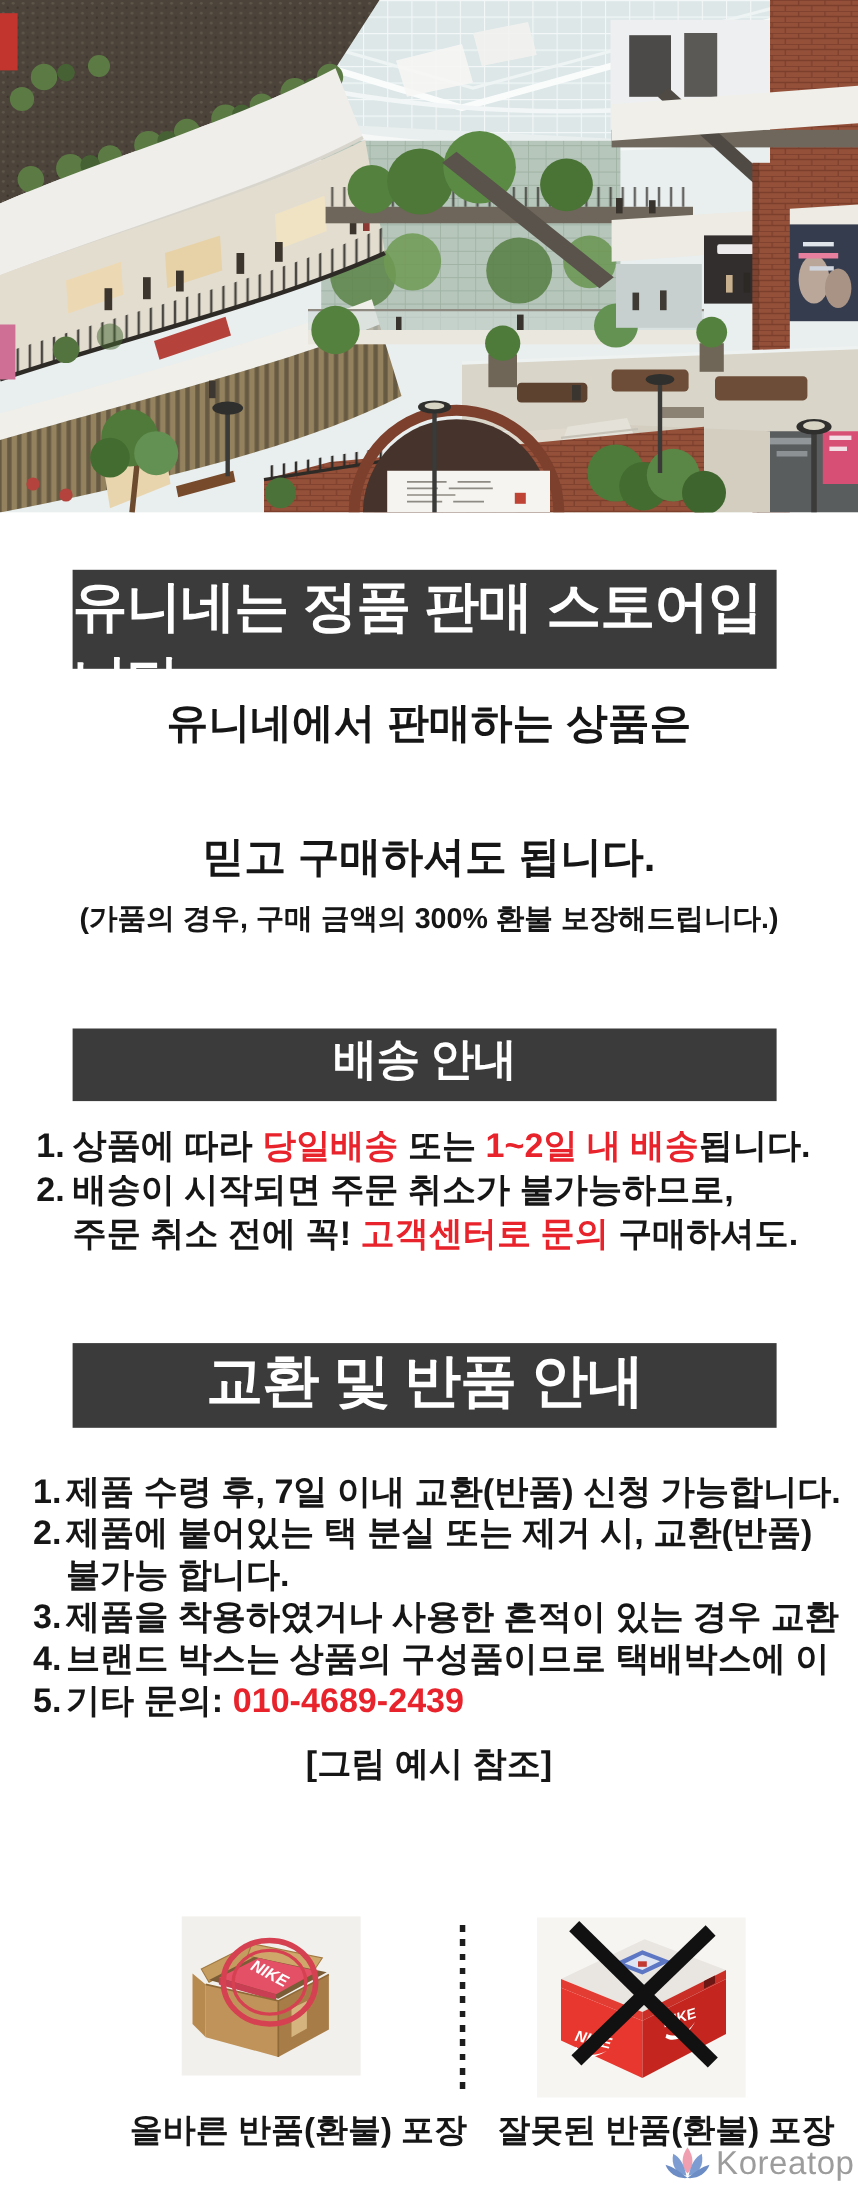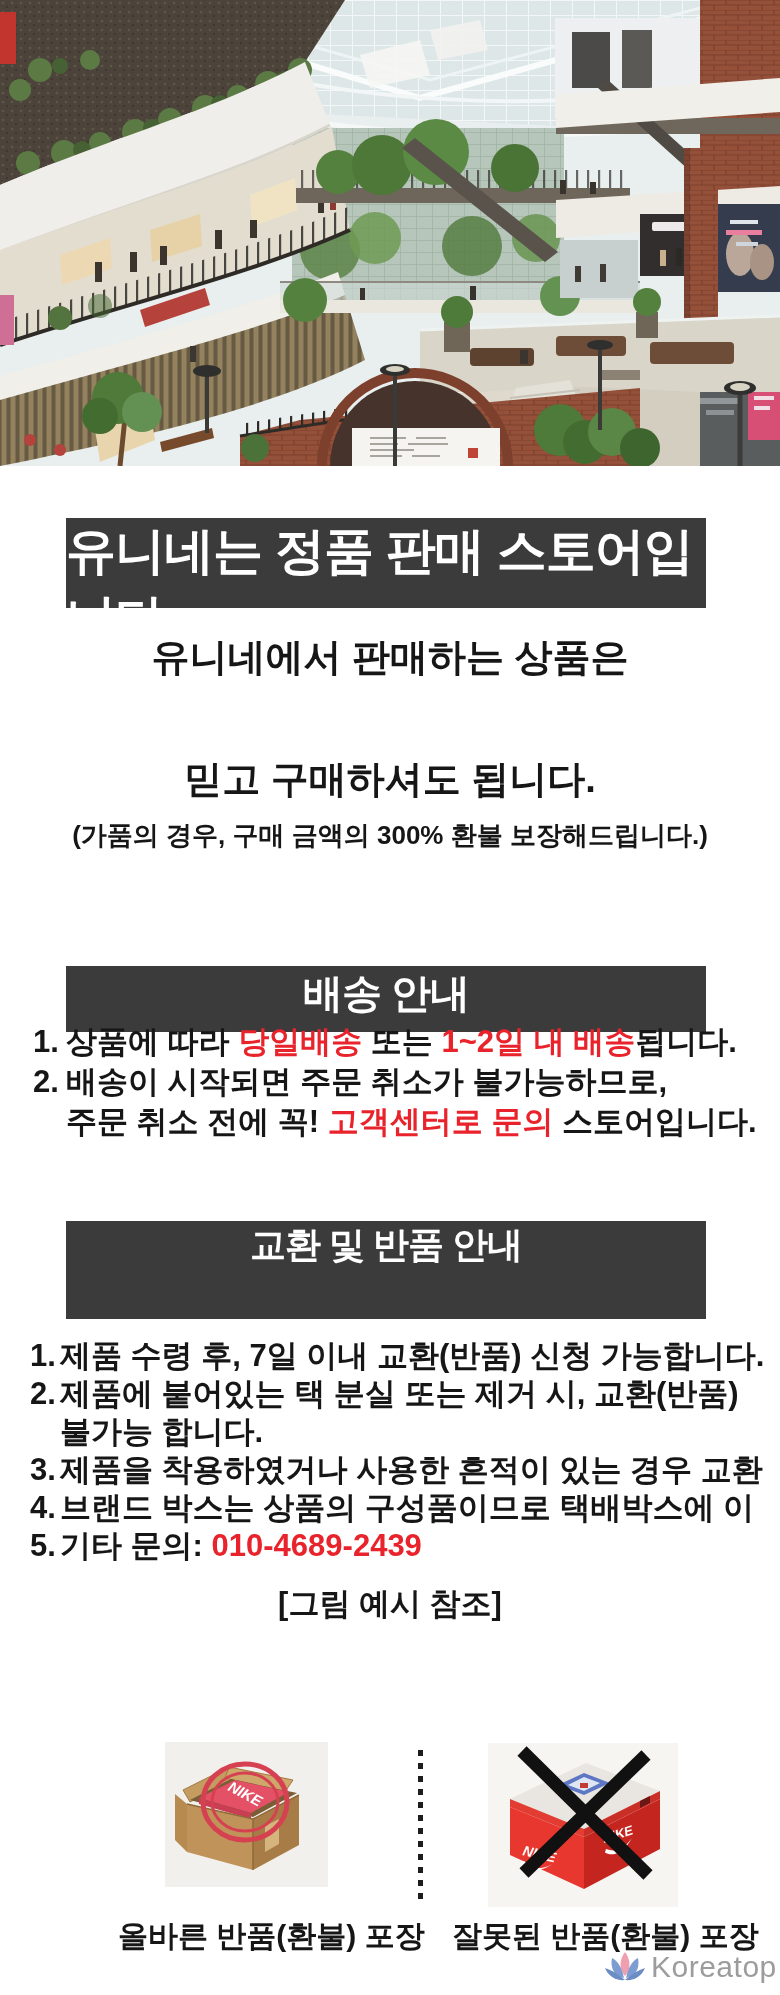--- a/index.html
+++ b/index.html
@@ -2,22 +2,22 @@
 <html><head>
 <meta charset="utf-8">
 <style>
   html,body{margin:0;padding:0;background:#ffffff;}
   .page{position:relative;width:780px;height:1995px;margin:0 auto;background:#ffffff;overflow:hidden;
         font-family:"Liberation Sans",sans-serif;color:#161616;}
   .hero{position:absolute;left:0;top:0;display:block;}
   .banner{position:absolute;left:66px;width:640px;background:#3b3b3b;color:#ffffff;
           display:flex;justify-content:center;font-weight:900;letter-spacing:-1px;}
   .banner1{top:518px;height:90px;font-size:50px;}
-  .banner2{top:935px;height:66px;font-size:40px;margin-top:31px;}
-  .banner3{top:1221px;height:98px;font-size:36px;}
+  .banner2{top:935px;height:66px;font-size:40px;}
+  .banner3{top:1221px;height:77px;font-size:52px;}
   .cline{position:absolute;left:0;width:780px;text-align:center;font-weight:800;white-space:nowrap;}
   .l1{top:632px;font-size:38px;}
   .l2{top:692px;font-size:38px;}
   .l3{top:754px;font-size:38px;}
   .note{top:818px;font-size:26px;font-weight:700;}
   .hl{background:#bfe5f9;padding:2px 8px;}
   .list{position:absolute;font-weight:700;}
   .list1{left:33px;top:1022px;font-size:31px;line-height:40px;}
   .list2{left:30px;top:1337px;font-size:31px;line-height:38px;}
   .lrow{display:flex;white-space:nowrap;}
@@ -274,21 +274,21 @@
       <div class="lrow">
         <span class="num">1.</span>
         <span class="txt"><span>상품에 따라 </span><span class="red">당일배송</span><span> 또는 </span><span class="red">1~2일 내 배송</span><span>됩니다.</span></span>
       </div>
       <div class="lrow">
         <span class="num">2.</span>
         <span class="txt"><span>배송이 시작되면 주문 취소가 불가능하므로,</span></span>
       </div>
       <div class="lrow">
         <span class="num"></span>
-        <span class="txt"><span>주문 취소 전에 꼭! </span><span class="red">고객센터로 문의</span><span> 스토어입니다.</span></span>
+        <span class="txt"><span>주문 취소 전에 꼭! </span><span class="red">고객센터로 문의</span><span> 구매하셔도.</span></span>
       </div>
     </div>
 
   <div class="banner banner3">
     <span>교환 및 반품 안내</span>
   </div>
   <div class="list list2" id="returns-list">
       <div class="lrow">
         <span class="num">1.</span>
         <span class="txt"><span>제품 수령 후, 7일 이내 교환(반품) 신청 가능합니다.</span></span>

